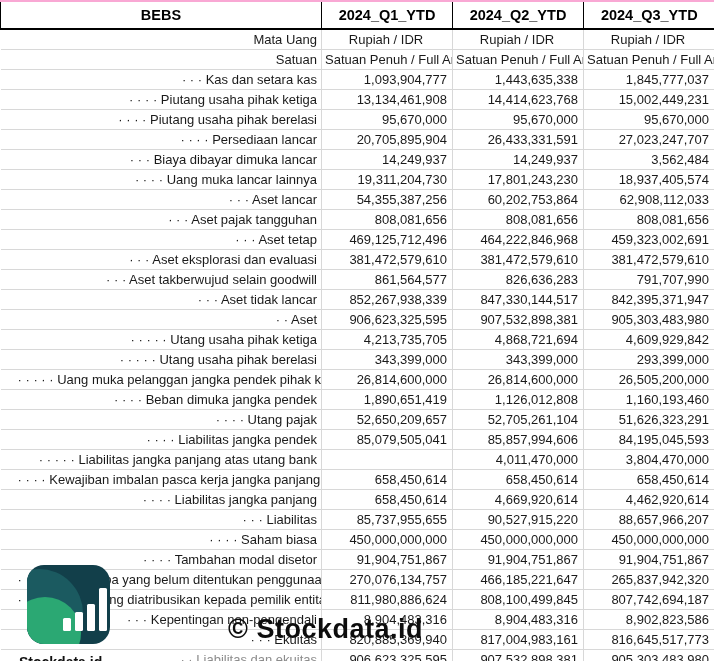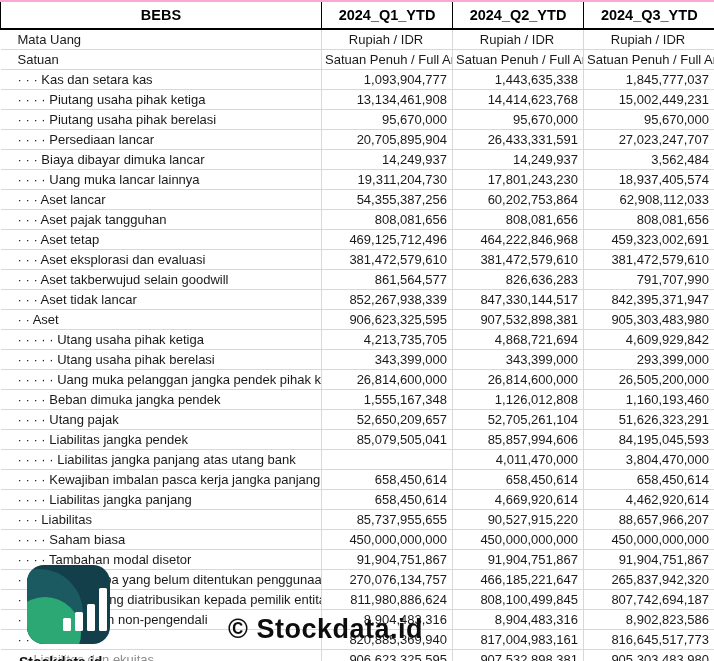--- a/index.html
+++ b/index.html
@@ -16,21 +16,21 @@
     border-top:2px solid #f9a8d4;border-bottom:2px solid #000;
     white-space:nowrap;overflow:hidden;
   }
   thead th{border-left:1.5px solid #000;}
   thead th:first-child{border-left:1px solid #000;}
   tbody td{
     height:19px;font-size:13px;line-height:19px;padding:0 4px;
     white-space:nowrap;overflow:hidden;vertical-align:middle;
     border-bottom:1px solid #d8d8d8;color:#1a1a1a;
   }
-  tbody td.lab{text-align:left;padding-left:17px;}
+  tbody td.lab{text-align:right;padding-left:17px;}
   tbody td.val{text-align:right;border-left:1px solid #d8d8d8;padding-right:5px;}
   tbody td.val:last-child{border-right:1px solid #d8d8d8;}
   tbody tr.meta td.val{text-align:center;padding-left:3px;}
   tbody tr.muted td.lab{color:#8c8c8c;}
 
   
   .wm-logo{
     position:absolute;left:27px;top:565px;width:83px;height:79px;
     border-radius:17px;background:var(--logo-dark,#123F4A);overflow:hidden;z-index:5;
   }
@@ -175,21 +175,21 @@
         <td class="val">293,399,000</td>
       </tr>
       <tr class="data">
         <td class="lab">· · · · · Uang muka pelanggan jangka pendek pihak ketiga</td>
         <td class="val">26,814,600,000</td>
         <td class="val">26,814,600,000</td>
         <td class="val">26,505,200,000</td>
       </tr>
       <tr class="data">
         <td class="lab">· · · · Beban dimuka jangka pendek</td>
-        <td class="val">1,555,167,348</td>
+        <td class="val">1,890,651,419</td>
         <td class="val">1,126,012,808</td>
         <td class="val">1,160,193,460</td>
       </tr>
       <tr class="data">
         <td class="lab">· · · · Utang pajak</td>
         <td class="val">52,650,209,657</td>
         <td class="val">52,705,261,104</td>
         <td class="val">51,626,323,291</td>
       </tr>
       <tr class="data">

